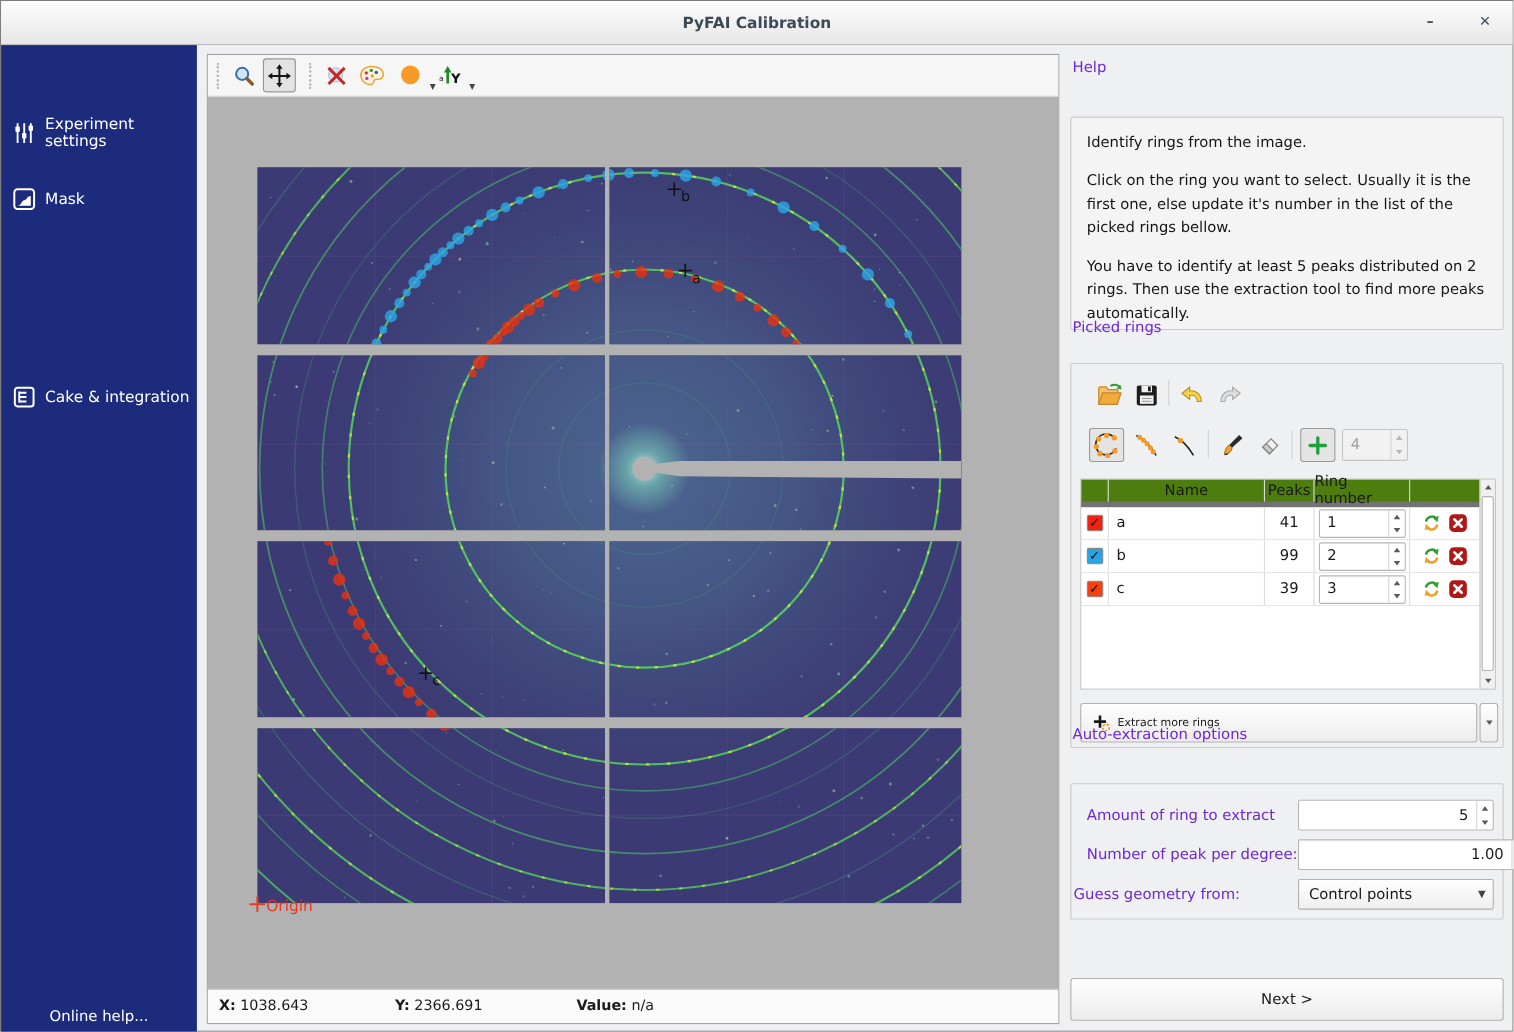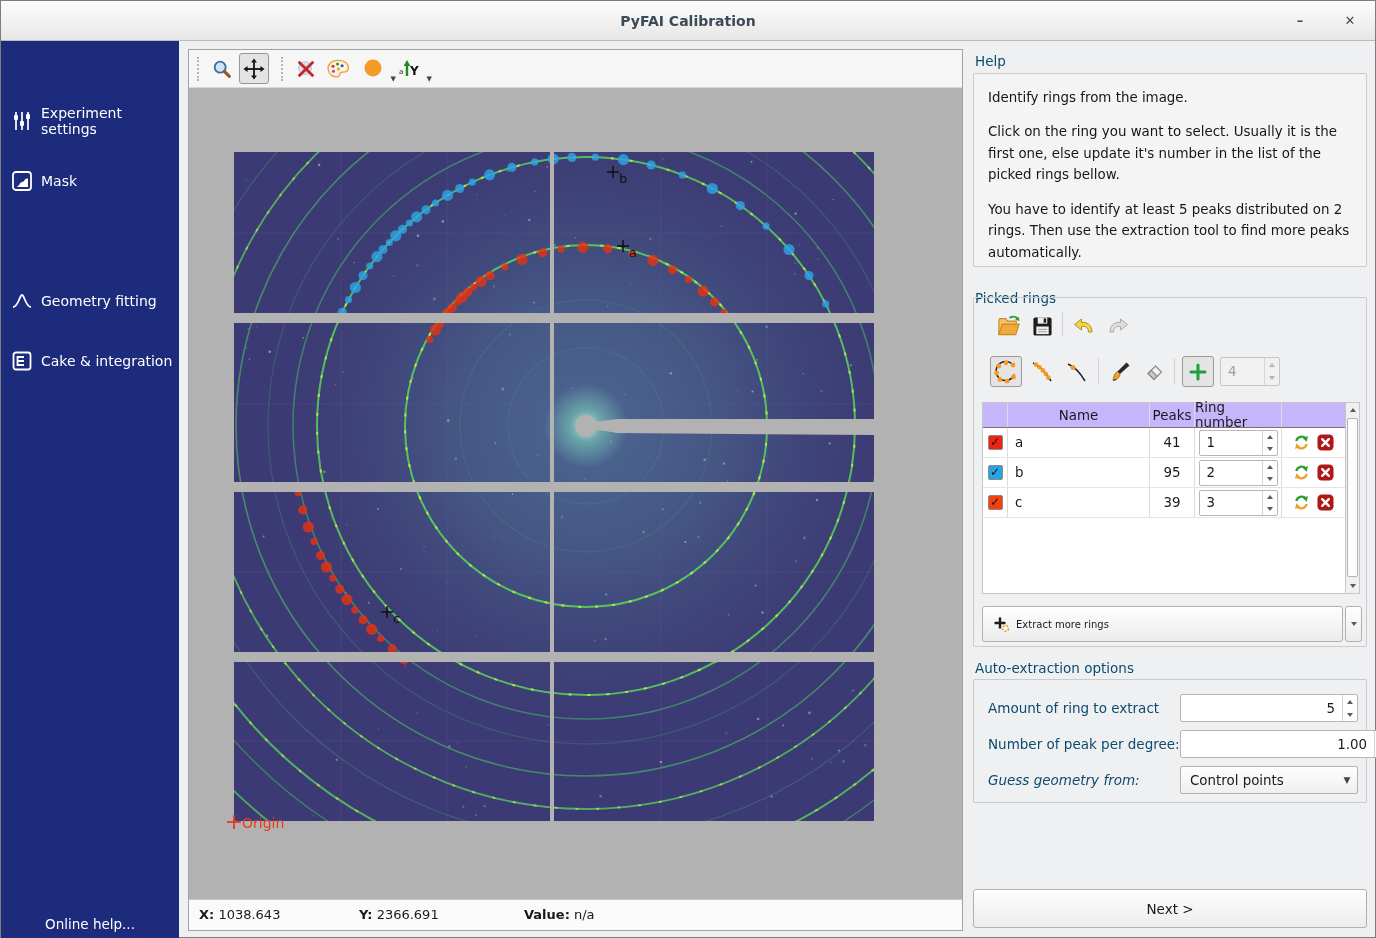--- a/index.html
+++ b/index.html
@@ -28,22 +28,22 @@
   .tb-handle { position:absolute; top:7px; width:4px; height:24px; border-left:2px dotted #b4b4b4; }
   .tb-btn { position:absolute; top:3px; width:30px; height:31px; display:flex; align-items:center; justify-content:center; border-radius:3px; }
   .tb-btn.active { background:#e3e3e3; border:1px solid #979797; }
   .tb-drop { position:absolute; right:-7px; bottom:1px; font-size:7px; color:#444; }
   .plot-canvas { position:absolute; left:0; top:38px; width:773px; height:811px; background:#b2b2b2; }
   .plot-status { position:absolute; left:0; top:849px; width:773px; height:31px; background:#fafafa; border-top:1px solid #c9c9c9; font-size:13px; }
   .status-chunk { position:absolute; top:7px; }
   .status-chunk b { font-weight:bold; }
 
   
-  .panel-label { position:absolute; font-size:13.5px; color:#0c4a6e; }
-  .groupbox { position:absolute; border:1px solid #cbcbcb; border-radius:2px; }
+  .panel-label { position:absolute; font-size:13.5px; color:#6d28d9; }
+  .groupbox { position:absolute; border:1px solid #cbcbcb; border-radius:2px;margin-top:33px; }
   .helpbox { background:#f4f4f4; padding:13px 14px; font-size:13.4px; line-height:1.6; color:#161616; }
   .helpbox p { margin-bottom:13px; }
   .qbtn { background:linear-gradient(#fefefe,#ececec); border:1px solid #b1b1b1; border-radius:3px; }
   .icon-btn { position:absolute; width:28px; height:28px; display:flex; align-items:center; justify-content:center; }
   .tool-btn { position:absolute; width:32px; height:31px; display:flex; align-items:center; justify-content:center; border-radius:3px; }
   .tool-btn.active { background:#e4e4e4; border:1px solid #9a9a9a; }
   .vsep { position:absolute; width:1px; background:#d2d2d2; }
 
   
   .spinbox { position:absolute; background:#fff; border:1px solid #b6b6b6; border-radius:2px; font-size:13.4px; display:flex; }
@@ -57,21 +57,21 @@
   .spinbox.disabled .val { color:#9e9e9e; }
   .spinbox.disabled .tri-up { border-bottom-color:#b6b6b6; }
   .spinbox.disabled .tri-dn { border-top-color:#b6b6b6; }
   .combo { position:absolute; background:linear-gradient(#fefefe,#efefef); border:1px solid #b1b1b1; border-radius:2px; font-size:13.4px; display:flex; align-items:center; }
   .combo .val { flex:1; padding:0 9px; }
   .combo .arr { width:20px; text-align:center; font-size:9px; color:#444; }
 
   
   .ptable { position:absolute; background:#fff; border:1px solid #c6c6c6; }
   .trow { display:flex; border-bottom:1px solid #e4e4e4; }
-  .trow.head { background:#c4b5fd; border-bottom:1px solid #737373; }
+  .trow.head { background:#4d7c0f; border-bottom:5px solid #737373; }
   .tcell { border-right:1px solid #dcdcdc; font-size:13.4px; display:flex; align-items:center; }
   .tcell:last-child { border-right:none; }
   .c0 { width:25px; justify-content:center; }
   .c1 { width:142px; padding-left:7px; }
   .c1.center { justify-content:center; padding-left:0; }
   .c2 { width:45px; justify-content:center; }
   .c3 { width:87px; justify-content:center; position:relative; }
   .c4 { width:62px; justify-content:center; gap:7px; }
   .cbox { width:15px; height:15px; border:1px solid #8a8a8a; border-radius:2px; color:#101010; font-size:12px; font-weight:bold; line-height:13px; text-align:center; }
   .scrollbar { position:absolute; width:15px; background:#f0f0f0; border:1px solid #c6c6c6; }
@@ -106,26 +106,20 @@
           </g>
       </svg>
       <span>Experiment settings</span>
     </div>
     <div class="side-item" style="top:118px;">
       <svg class="side-icon" viewBox="0 0 22 22">
         <rect x="2" y="2" width="18" height="18" rx="3" fill="none" stroke="#fff" stroke-width="1.8"></rect>
         <path d="M5 17 C8 17 9 12 11 12 C13.5 12 13.5 8.5 16 8.5 L17 8.5 L17 17 Z" fill="#fff"></path>
       </svg>
       <span>Mask</span>
-    </div>
-    <div class="side-item" style="top:238px;">
-      <svg class="side-icon" viewBox="0 0 22 22">
-        <path d="M2 17 C7.5 17 8.5 5 11 5 C13.5 5 14.5 17 20 17" fill="none" stroke="#fff" stroke-width="1.8"></path>
-      </svg>
-      <span>Geometry fitting</span>
     </div>
     <div class="side-item" style="top:298px;">
       <svg class="side-icon" viewBox="0 0 22 22">
         <rect x="2.5" y="2.5" width="17" height="17" rx="2.5" fill="none" stroke="#fff" stroke-width="1.8"></rect>
         <path d="M6.5 7 H13 M6.5 11 H13 M6.5 15 H13" stroke="#fff" stroke-width="1.8"></path>
         <line x1="6.5" y1="6" x2="6.5" y2="16" stroke="#fff" stroke-width="1.8"></line>
       </svg>
       <span>Cake &amp; integration</span>
     </div>
     <div class="online-help">Online help...</div>
@@ -655,21 +649,21 @@
             <path d="M5.5 5.5 L12.5 12.5 M12.5 5.5 L5.5 12.5" stroke="#fff" stroke-width="2.6" stroke-linecap="round"></path>
           </svg>
         </div>
       </div>
 
       <div class="trow" style="height:30px;">
         <div class="tcell c0">
             <span class="cbox" style="background-color: rgb(40, 164, 228);">✓</span>
           </div>
         <div class="tcell c1">b</div>
-        <div class="tcell c2">95</div>
+        <div class="tcell c2">99</div>
         <div class="tcell c3">
           <div class="spinbox" style="position:relative; width:79px; height:26px;">
             <span class="val">2</span>
             <span class="spin-btns">
                 <span>
                   <i class="tri-up"></i>
                 </span>
                 <span>
                   <i class="tri-dn"></i>
                 </span>
@@ -764,21 +758,21 @@
       <span class="val right">1.00</span>
       <span class="spin-btns">
           <span>
             <i class="tri-up"></i>
           </span>
           <span>
             <i class="tri-dn"></i>
           </span>
         </span>
     </div>
-    <div class="panel-label" style="left:14px; top:92px;font-style:italic;">Guess geometry from:</div>
+    <div class="panel-label" style="left:2px; top:92px;">Guess geometry from:</div>
     <div class="combo" style="left:206px; top:86px; width:178px; height:28px;">
       <span class="val">Control points</span>
       <span class="arr">▼</span>
     </div>
   </div>
 
   <div class="qbtn next-btn" style="left:972px; top:888px; width:394px; height:39px;">
     <span>Next &gt;</span>
   </div>
 

